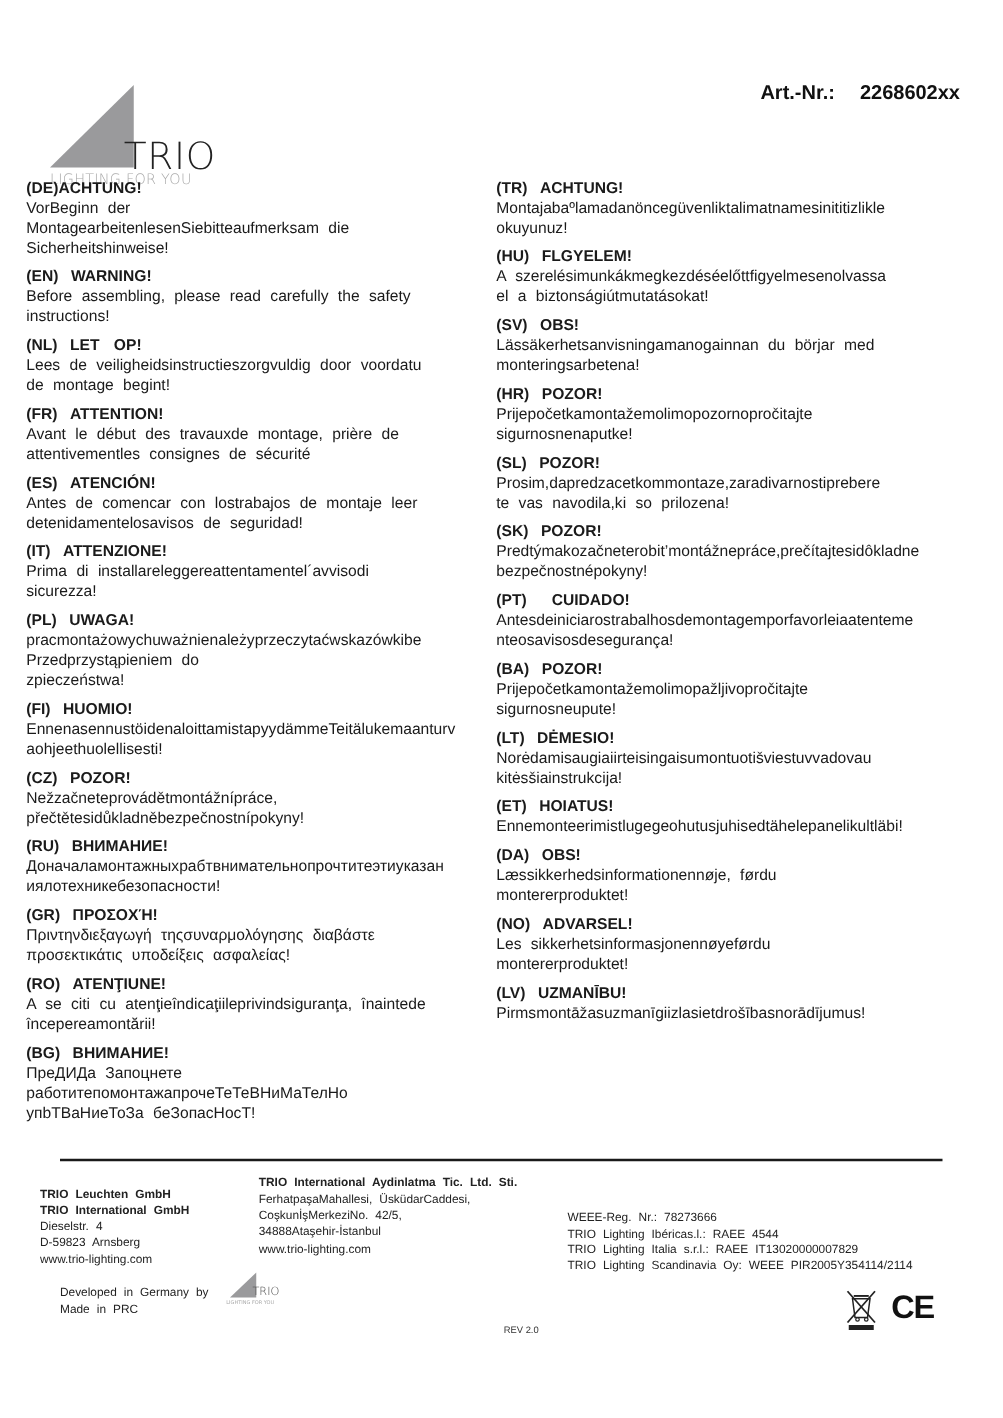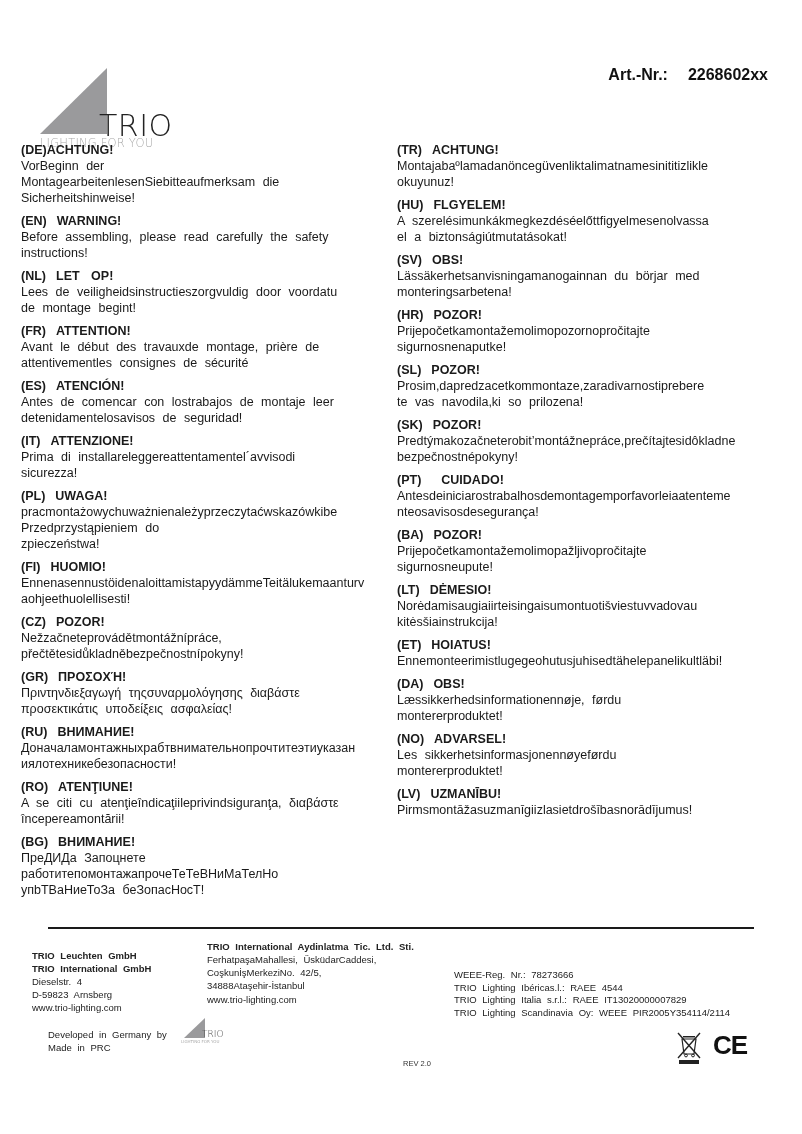--- a/index.html
+++ b/index.html
@@ -87,32 +87,32 @@
       <h3><span>(FI)</span><span style="margin-left: 10px;">HUOMIO!</span></h3>
       <p>EnnenasennustöidenaloittamistapyydämmeTeitälukemaanturv</p>
       <p>aohjeethuolellisesti!</p>
     </div>
     <div class="sec">
       <h3><span>(CZ)</span><span style="margin-left: 10px;">POZOR!</span></h3>
       <p>Nežzačneteprovádětmontážnípráce,</p>
       <p>přečtětesidůkladněbezpečnostnípokyny!</p>
     </div>
     <div class="sec">
+      <h3><span>(RU)</span><span style="margin-left: 10px;">ВНИМАНИЕ!</span></h3>
+      <p>Доначаламонтажныхрабтвнимательнопрочтитеэтиуказан</p>
+      <p>иялотехникебезопасности!</p>
+    </div>
+    <div class="sec">
       <h3><span>(GR)</span><span style="margin-left: 10px;">ΠΡΟΣΟΧΉ!</span></h3>
       <p>Πριντηνδιεξαγωγή τηςσυναρμολόγησης διαβάστε</p>
       <p>προσεκτικάτις υποδείξεις ασφαλείας!</p>
     </div>
     <div class="sec">
-      <h3><span>(RU)</span><span style="margin-left: 10px;">ВНИМАНИЕ!</span></h3>
-      <p>Доначаламонтажныхрабтвнимательнопрочтитеэтиуказан</p>
-      <p>иялотехникебезопасности!</p>
-    </div>
-    <div class="sec">
       <h3><span>(RO)</span><span style="margin-left: 10px;">ATENŢIUNE!</span></h3>
-      <p>A se citi cu atenţieîndicaţiileprivindsiguranţa, διαβάστε</p>
+      <p>A se citi cu atenţieîndicaţiileprivindsiguranţa, înaintede</p>
       <p>începereamontării!</p>
     </div>
     <div class="sec">
       <h3><span>(BG)</span><span style="margin-left: 10px;">ВНИМАНИЕ!</span></h3>
       <p>ПреДИДа Запоцнете</p>
       <p>работитепомонтажапрочеТеТеВНиМаТелНо</p>
       <p>упbТВаНиеТоЗа беЗопасНосТ!</p>
     </div>
   </div>
 

